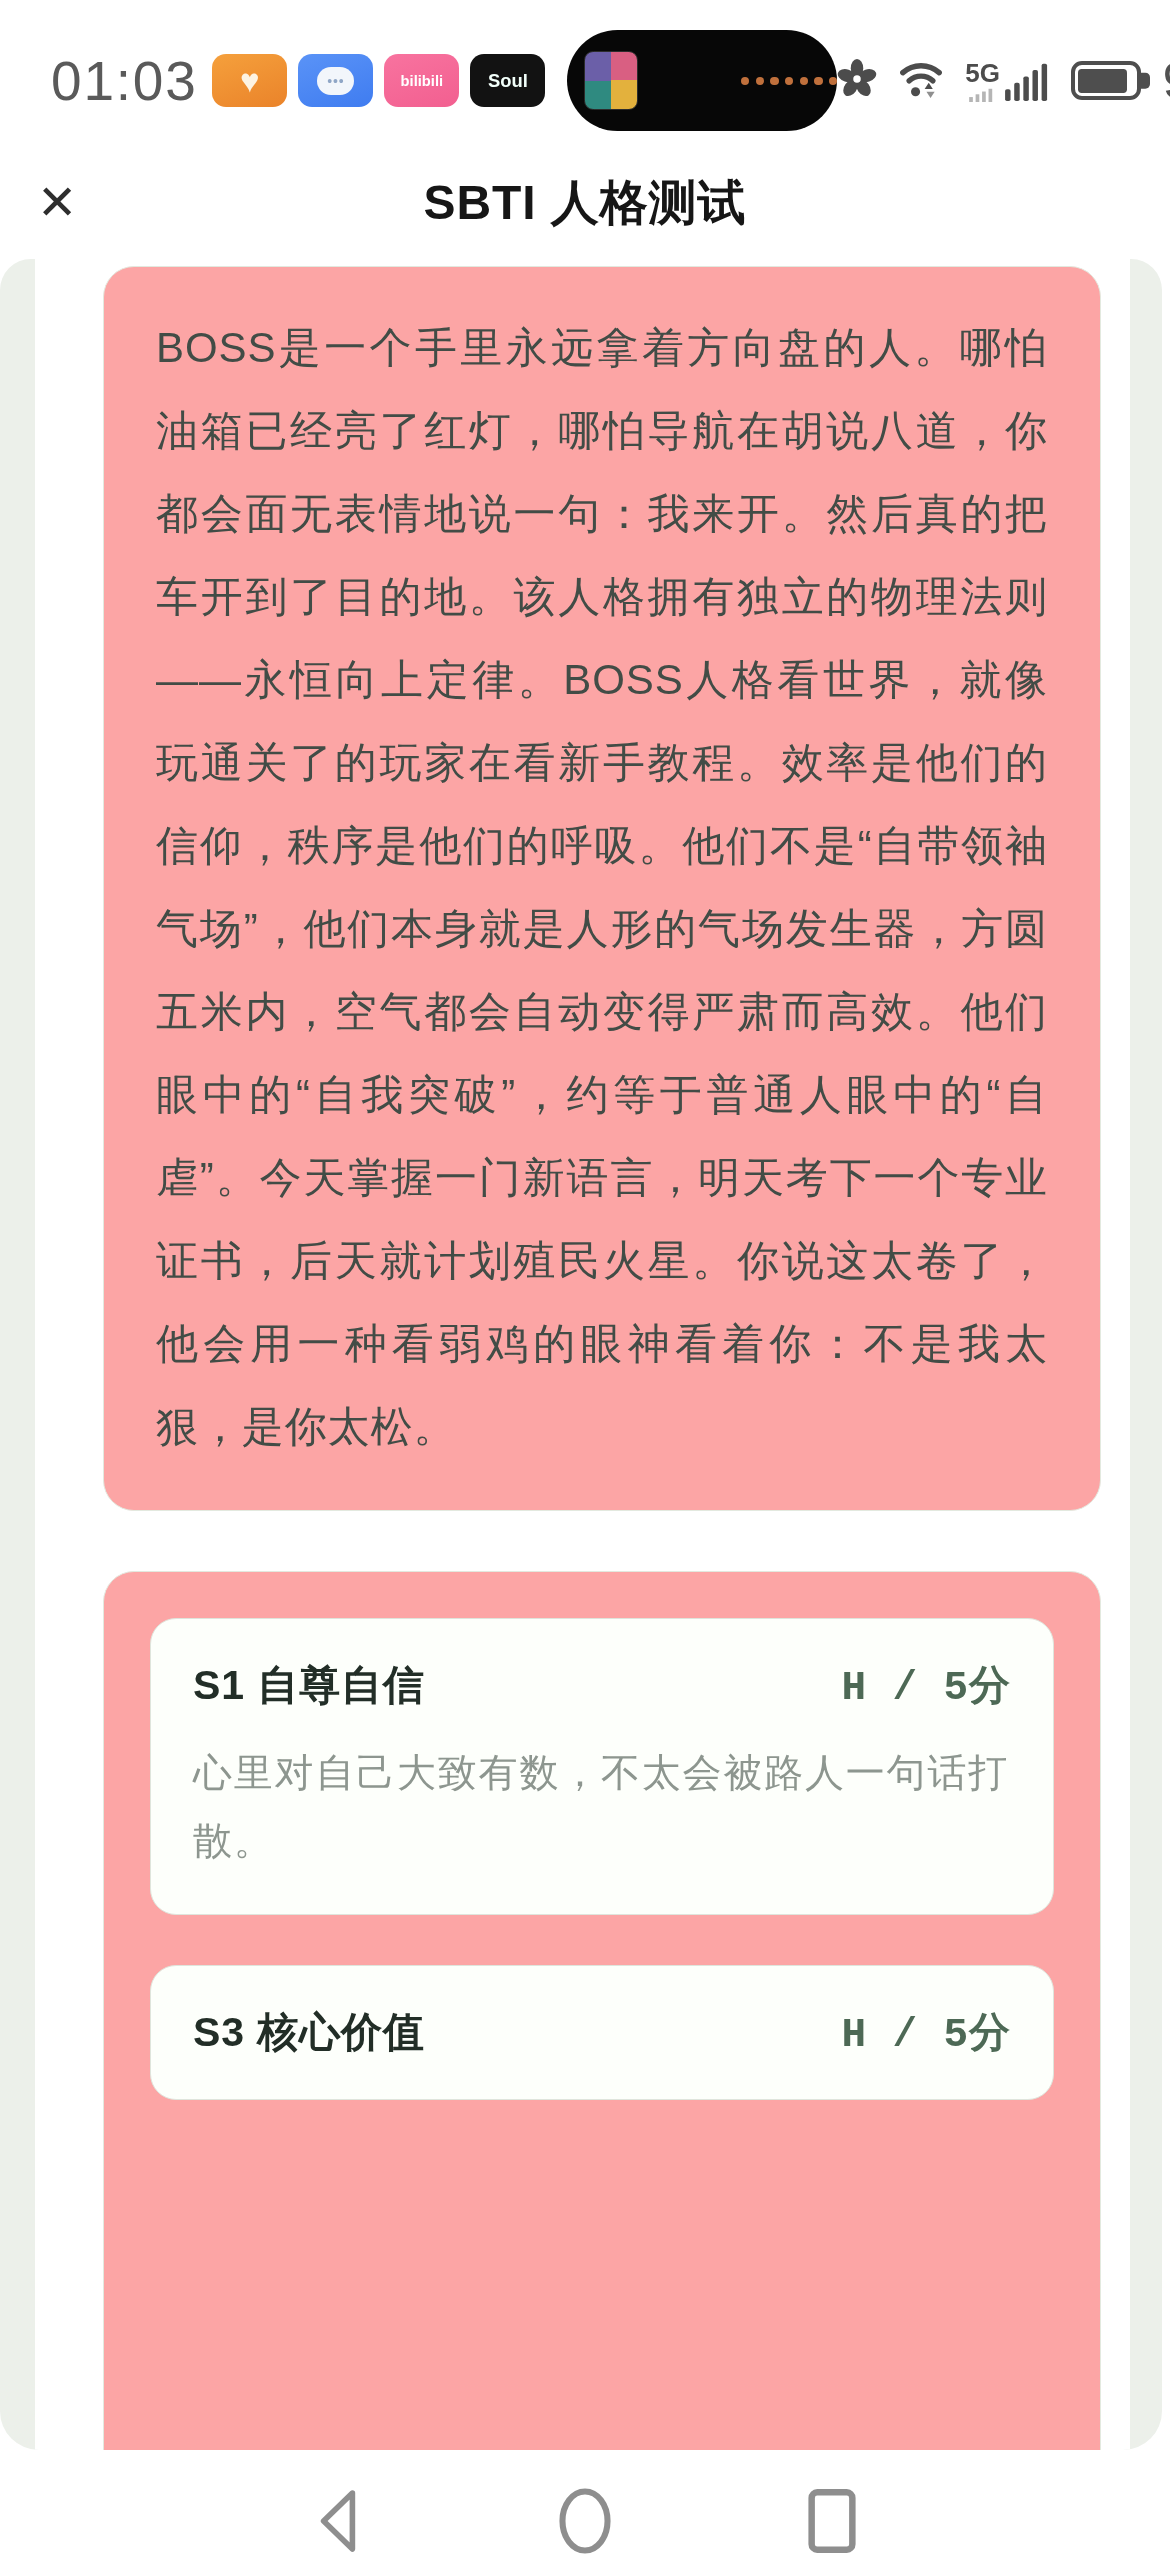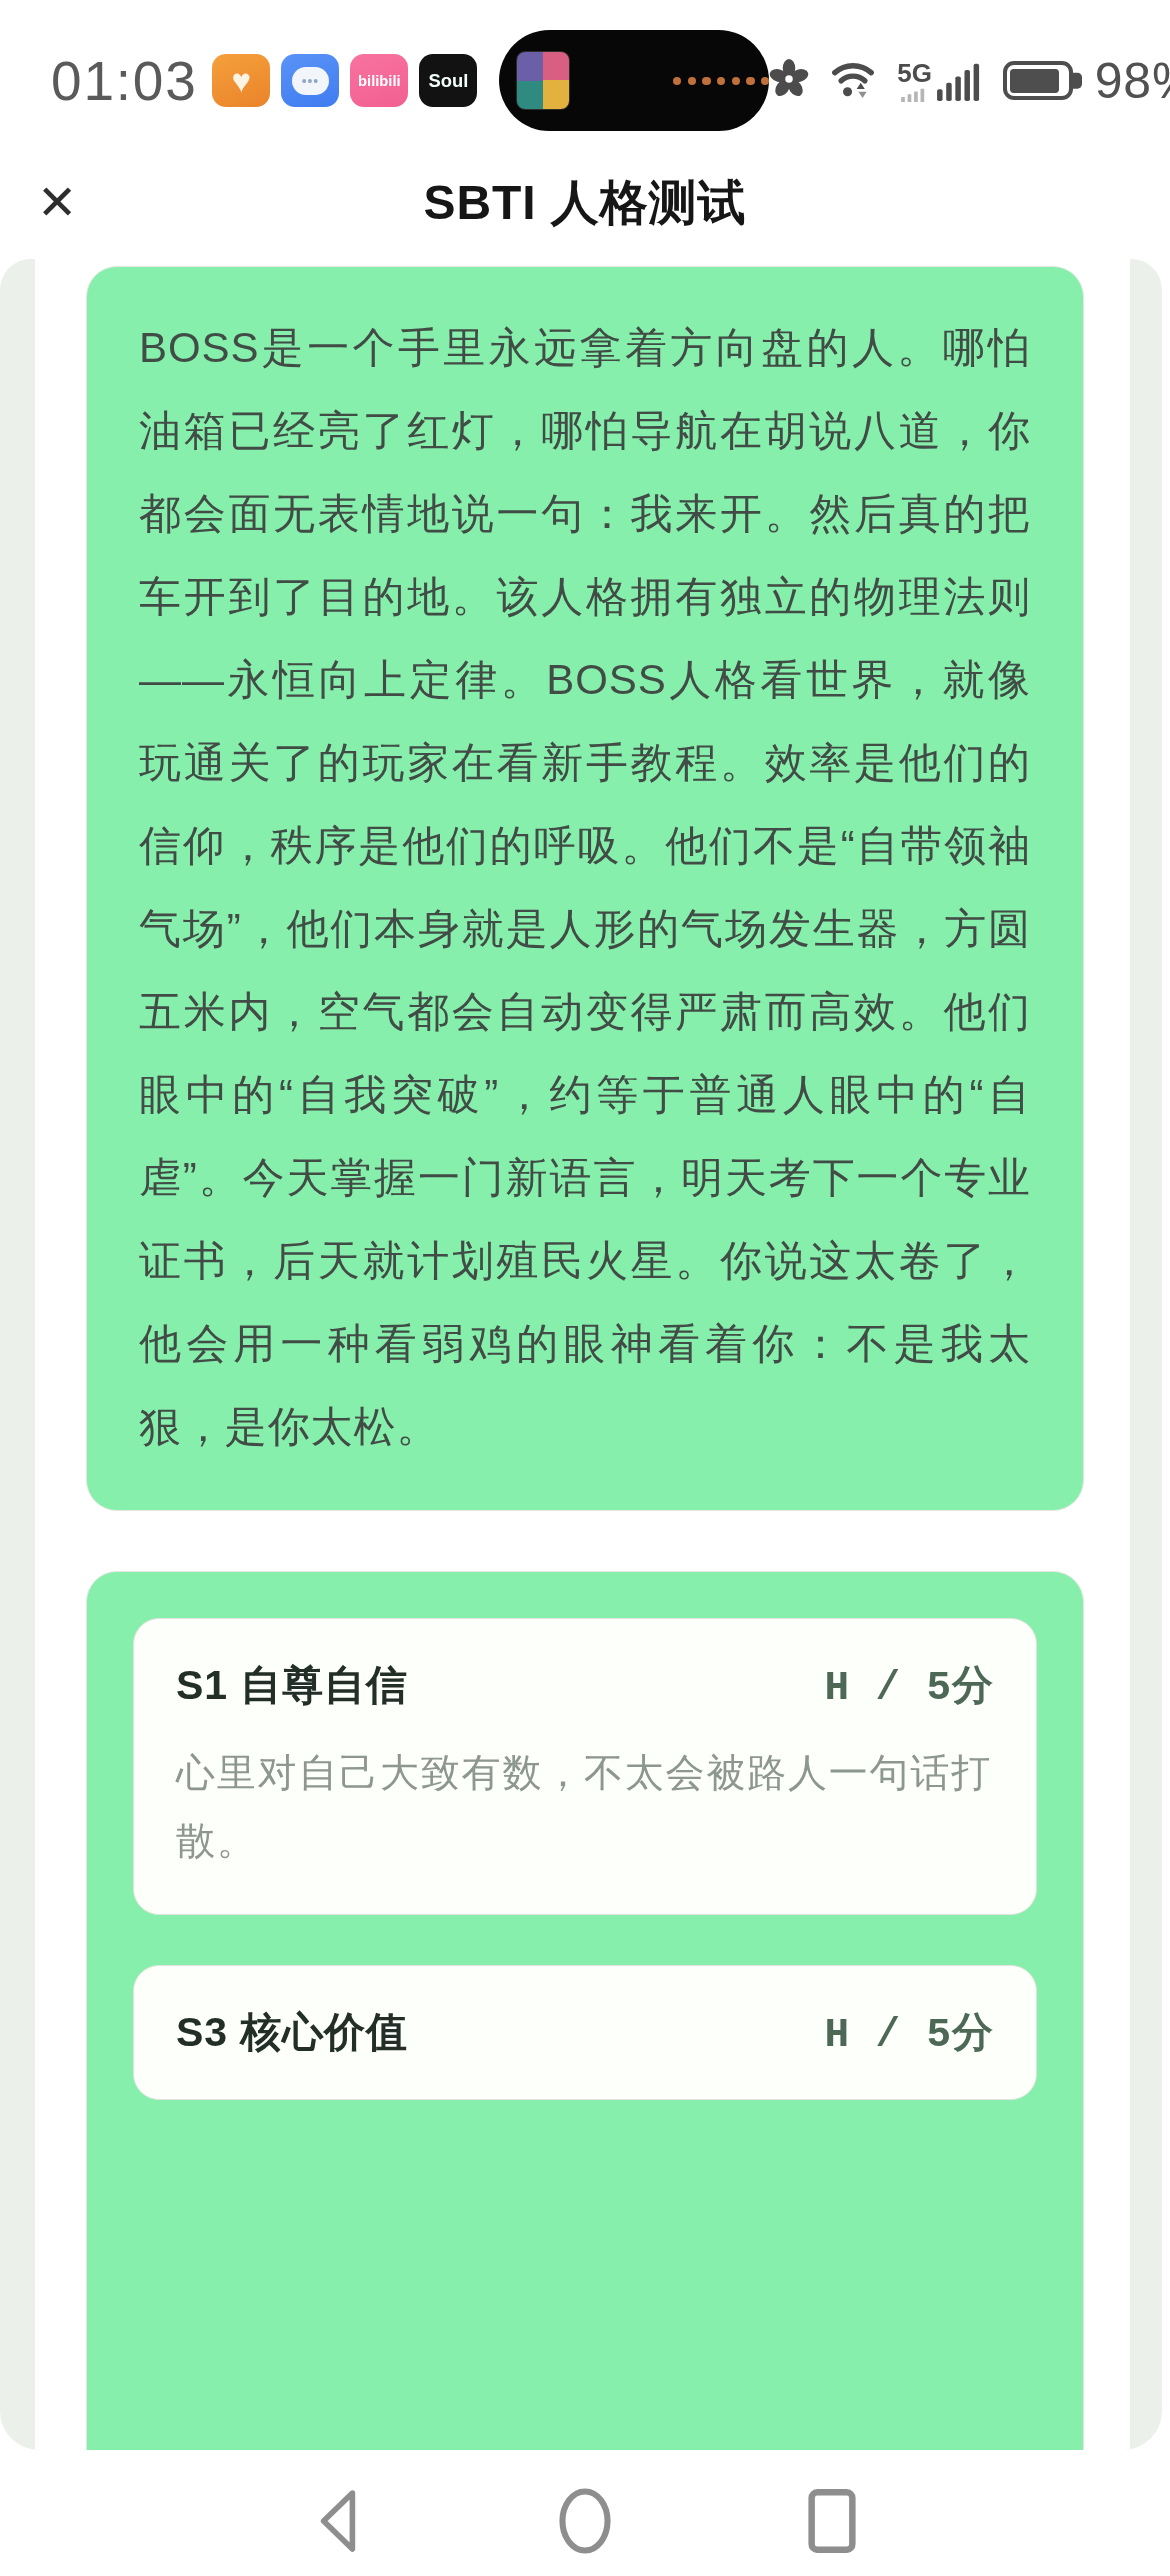--- a/index.html
+++ b/index.html
@@ -6,21 +6,21 @@
   body{
     width:1170px;height:2576px;position:relative;overflow:hidden;
     background:#ffffff;font-family:"Liberation Sans","DejaVu Sans",sans-serif;
     -webkit-font-smoothing:antialiased;
   }
   
   .status-bar{position:absolute;top:0;left:0;right:0;height:147px;display:flex;align-items:center;
     padding:14.7px 81px 0 51px;box-sizing:border-box;}
   .time{font-size:55px;font-weight:500;color:#5a5a5a;letter-spacing:1.8px;}
   .app-icons{display:flex;gap:11px;margin-left:14.7px;align-items:center;}
-  .app-icon{width:58px;height:53px;border-radius:14px;display:flex;align-items:center;justify-content:center;
+  .app-icon{width:75px;height:53px;border-radius:14px;display:flex;align-items:center;justify-content:center;
     box-sizing:border-box;overflow:hidden;}
   .icon-heart{background:linear-gradient(160deg,#f5a03c,#ea832a);}
   .icon-heart::before{content:"♥";color:#fdf3e2;font-size:33px;line-height:1;}
   .icon-msg{background:linear-gradient(160deg,#5a93f7,#3f7cf0);}
   .icon-msg .bubble{width:37px;height:28px;background:#f2f6fb;border-radius:14px;display:flex;align-items:center;justify-content:center;}
   .icon-msg .bubble::before{content:"•••";color:#8fa6c6;font-size:14px;letter-spacing:0.9px;line-height:1;}
   .icon-bili{background:linear-gradient(160deg,#f8739f,#f25f90);}
   .icon-bili .mini-label{color:#ffffff;font-size:14.7px;font-weight:700;letter-spacing:0;}
   .icon-soul{background:#121212;}
   .icon-soul .mini-label{color:#f2fffa;font-size:18.4px;font-weight:600;}
@@ -41,21 +41,21 @@
   
   .nav-header{position:absolute;top:147px;left:0;right:0;height:112px;background:#ffffff;}
   .close-btn{position:absolute;left:37px;top:50%;transform:translateY(-50%);font-size:48px;color:#2e2e2e;
     line-height:1;cursor:pointer;background:none;border:none;padding:0;font-family:inherit;}
   .app-title{position:absolute;left:0;right:0;top:50%;transform:translateY(-50%);text-align:center;
     font-size:48px;font-weight:600;color:#161616;letter-spacing:0.9px;margin:0;}
   
   .content{position:absolute;top:259px;left:0;width:1162px;height:2191px;background:#ecf0ea;
     border-radius:31px 31px 39px 39px;overflow:hidden;}
   .content-panel{position:absolute;left:35px;top:0;width:1095px;height:100%;background:#ffffff;}
-  .card{position:absolute;left:86px;width:998px;box-sizing:border-box;background:#86efac;
+  .card{position:absolute;left:103px;width:998px;box-sizing:border-box;background:#fca5a5;
     border:1.8px solid #e3e9df;border-radius:31px;}
   .article-card{top:7.4px;padding:39px 52px 42px;}
   .article-text{margin:0;font-size:42px;line-height:83px;color:#424c46;text-align:justify;letter-spacing:0.9px;}
   .section-card{top:1312px;height:1398px;padding:46px;}
   .section-title{margin:0 0 42px 3.7px;font-size:46px;font-weight:700;color:#222e27;letter-spacing:1.8px;}
   .score-card{background:#fdfffb;border:1.8px solid #dfe5dc;border-radius:26px;padding:39px 42px;
     margin-bottom:50px;box-sizing:border-box;}
   .score-head{display:flex;justify-content:space-between;align-items:center;gap:8px;}
   .score-label{font-size:41px;font-weight:700;color:#222e27;letter-spacing:0.9px;}
   .score-value{font-size:41px;font-weight:700;color:#4d6955;letter-spacing:0.9px;font-family:Liberation Mono, monospace;}

